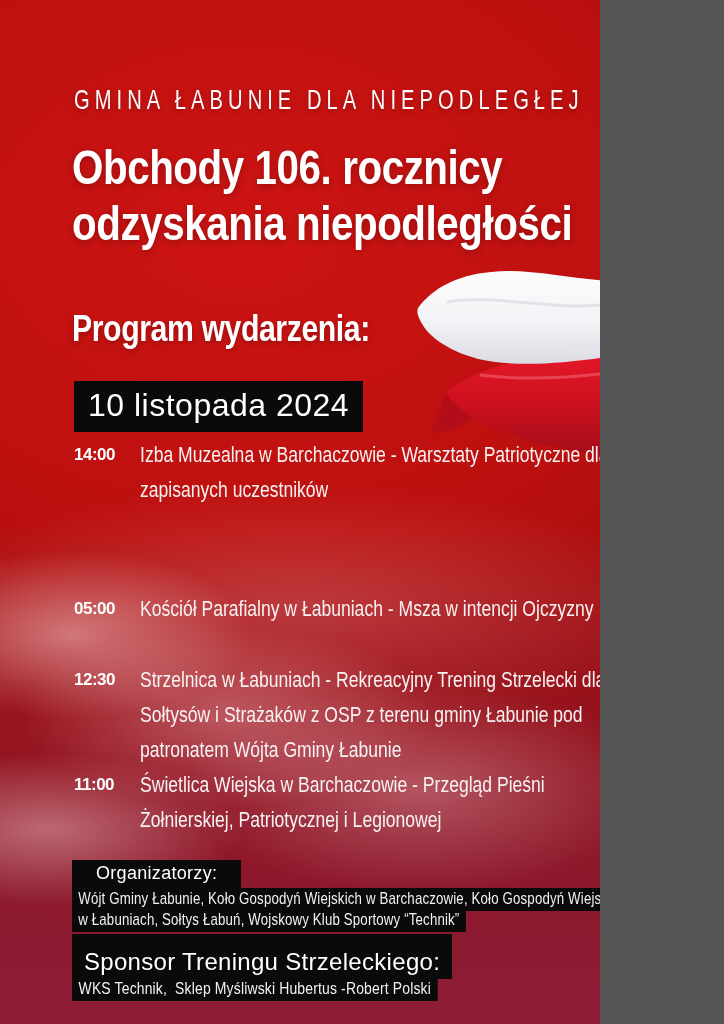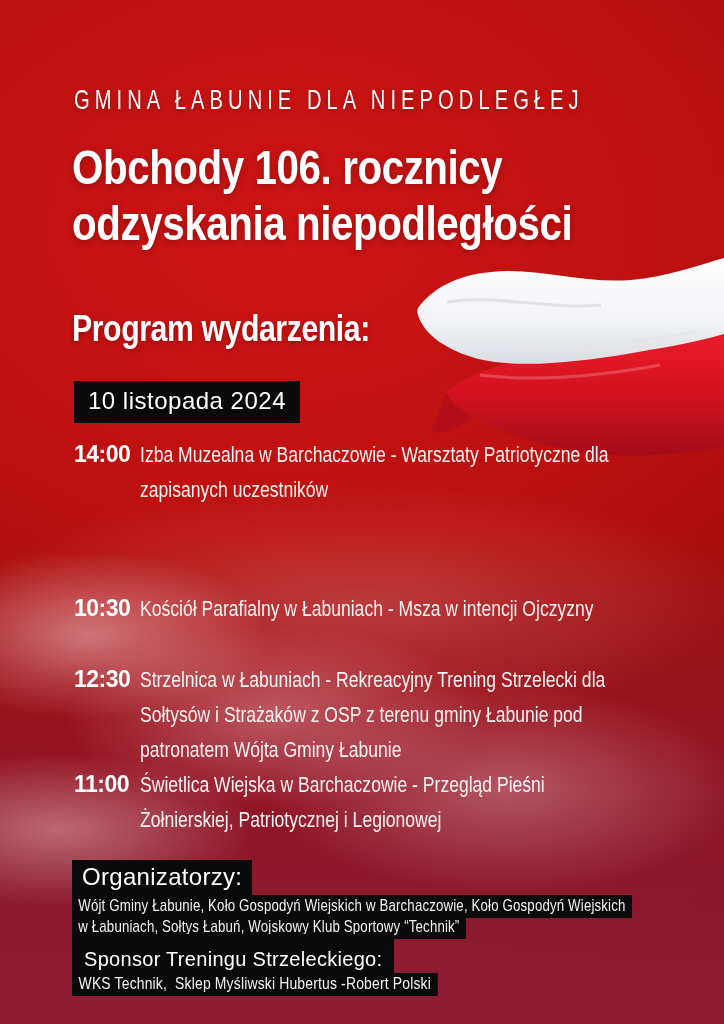--- a/index.html
+++ b/index.html
@@ -1,18 +1,18 @@
 <!DOCTYPE html>
 <html><head>
 <meta charset="utf-8">
 <style>
   html,body{margin:0;padding:0;background:#555;}
   .poster{
     position:relative;
-    width:724px;height:1024px;
+    width:600px;height:1024px;
     overflow:hidden;
     font-family:"Liberation Sans","DejaVu Sans",sans-serif;
     color:#fff;
     background:
       radial-gradient(260px 120px at 12% 62%, rgba(255,224,224,.45), rgba(255,224,224,0) 70%),
       radial-gradient(300px 130px at 38% 70%, rgba(252,214,218,.35), rgba(252,214,218,0) 70%),
       radial-gradient(340px 150px at 70% 77%, rgba(250,215,220,.33), rgba(250,215,220,0) 70%),
       radial-gradient(280px 110px at 8% 81%, rgba(255,228,230,.40), rgba(255,228,230,0) 70%),
       radial-gradient(520px 160px at 50% 59%, rgba(250,220,222,.20), rgba(250,220,222,0) 75%),
       linear-gradient(180deg, rgba(141,28,52,0) 52%, rgba(141,28,52,.55) 75%, #8d1c34 96%),
@@ -44,39 +44,39 @@
     left:72px;top:308px;
     font-size:36px;font-weight:700;letter-spacing:-.5px;
     white-space:nowrap;color:#fff;
     text-shadow:0 2px 6px rgba(0,0,0,.25);
   }
   .chip{
     background:#0a0a0a;color:#fff;display:inline-block;
   }
   .date-chip{
     left:74px;padding:6px 14px 8px;
-    font-size:24px;letter-spacing:.5px;font-weight:400;
+    font-size:32px;letter-spacing:.5px;font-weight:400;
   }
   .event{
     left:74px;display:flex;align-items:flex-start;
   }
   .event .time{
-    flex:0 0 64px;font-size:23px;font-weight:700;line-height:35px;
+    flex:0 0 64px;font-size:17px;font-weight:700;line-height:35px;
     letter-spacing:-.5px;color:#fff;
   }
   .event .desc{
     margin-left:2px;width:760px;
     font-size:22.5px;font-weight:400;line-height:35px;
     color:#f7f2f2;white-space:pre-line;letter-spacing:0;
   }
   .label-chip{
-    padding:3px 10px 5px;font-size:24px;letter-spacing:.3px;
+    padding:3px 24px 5px;font-size:18px;letter-spacing:.3px;
   }
   .sponsor-chip{
-    padding:14px 12px 3px;font-size:20px;letter-spacing:.3px;
+    padding:14px 12px 3px;font-size:24px;letter-spacing:.3px;
   }
   .blocktext{width:880px;margin-top:0;}
   .blocktext span{
     background:#0a0a0a;color:#f4f0f0;
     font-size:17px;line-height:20.5px;letter-spacing:.2px;
     padding:1px 8px 3px;
     box-decoration-break:clone;-webkit-box-decoration-break:clone;
     white-space:pre-line;
   }
   .sponsor-line span{white-space:pre-wrap;}
@@ -119,21 +119,21 @@
   </div>
 
   <div class="abs event" style="top:437px">
     <span class="time">14:00</span>
     <div class="desc cond78">Izba Muzealna w Barchaczowie - Warsztaty Patriotyczne dla
 zapisanych uczestników</div>
   </div>
 
 
   <div class="abs event" style="top:591px">
-    <span class="time">10:30</span>
+    <span class="time">05:00</span>
     <div class="desc cond78">Kościół Parafialny w Łabuniach - Msza w intencji Ojczyzny</div>
   </div>
 
   <div class="abs event" style="top:662px">
     <span class="time">12:30</span>
     <div class="desc cond78">Strzelnica w Łabuniach - Rekreacyjny Trening Strzelecki dla
 Sołtysów i Strażaków z OSP z terenu gminy Łabunie pod
 patronatem Wójta Gminy Łabunie</div>
   </div>
 

